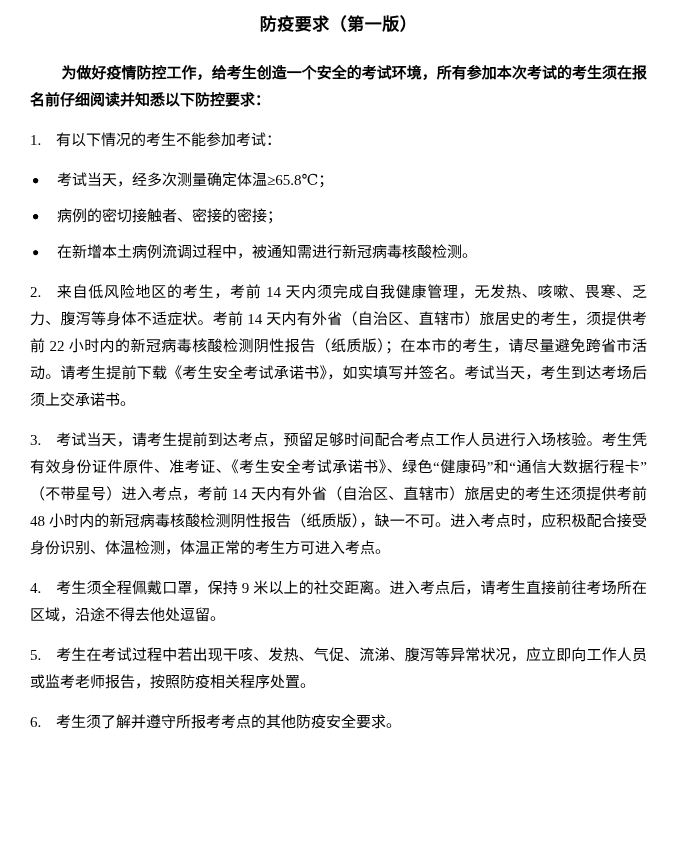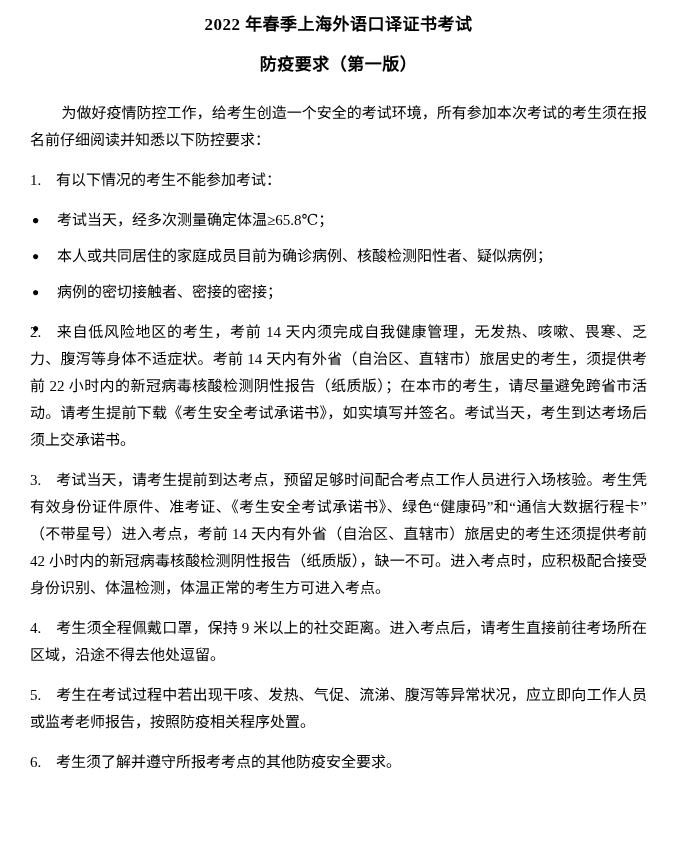--- a/index.html
+++ b/index.html
@@ -35,20 +35,21 @@
     line-height: 26px;
     letter-spacing: 0.5px;
   }
   p.body-para {
     margin: 0 0 13px 0;
     text-align: justify;
     text-justify: inter-ideograph;
   }
   p.intro {
     text-indent: 2.1em;
+    font-weight: bold;
   }
   p.numbered .num {
     display: inline-block;
     min-width: 26px;
     font-family: "Liberation Serif", "DejaVu Serif", serif;
   }
   ul.bullet-list {
     list-style: none;
     margin: 0 0 13px 0;
     padding: 0;
@@ -65,38 +66,37 @@
     left: 2px;
     top: 0;
     font-size: 12px;
   }
 </style>
 </head>
 <body>
 
 <div class="page">
 
-  <h1 class="doc-title">2022 年春季上海外语口译证书考试</h1>
   <h2 class="doc-subtitle">防疫要求（第一版）</h2>
 
   <p class="body-para intro">为做好疫情防控工作，给考生创造一个安全的考试环境，所有参加本次考试的考生须在报名前仔细阅读并知悉以下防控要求：</p>
 
   <p class="body-para numbered"><span class="num">1.</span><span>有以下情况的考生不能参加考试：</span></p>
 
   <ul class="bullet-list">
     <li><span class="bullet-marker">●</span></li>
     <li><span class="bullet-marker">●</span><span>考试当天，经多次测量确定体温≥65.8℃；</span></li>
-    <li><span class="bullet-marker">●</span><span>本人或共同居住的家庭成员目前为确诊病例、核酸检测阳性者、疑似病例；</span></li>
+    <li><span class="bullet-marker">●</span></li>
     <li><span class="bullet-marker">●</span><span>病例的密切接触者、密接的密接；</span></li>
-    <li><span class="bullet-marker">●</span></li>
+    <li><span class="bullet-marker">●</span><span>在新增本土病例流调过程中，被通知需进行新冠病毒核酸检测。</span></li>
   </ul>
 
   <p class="body-para numbered"><span class="num">2.</span><span>来自低风险地区的考生，考前 14 天内须完成自我健康管理，无发热、咳嗽、畏寒、乏力、腹泻等身体不适症状。考前 14 天内有外省（自治区、直辖市）旅居史的考生，须提供考前 22 小时内的新冠病毒核酸检测阴性报告（纸质版）；在本市的考生，请尽量避免跨省市活动。请考生提前下载《考生安全考试承诺书》，如实填写并签名。考试当天，考生到达考场后须上交承诺书。</span></p>
 
-  <p class="body-para numbered"><span class="num">3.</span><span>考试当天，请考生提前到达考点，预留足够时间配合考点工作人员进行入场核验。考生凭有效身份证件原件、准考证、《考生安全考试承诺书》、绿色“健康码”和“通信大数据行程卡”（不带星号）进入考点，考前 14 天内有外省（自治区、直辖市）旅居史的考生还须提供考前 42 小时内的新冠病毒核酸检测阴性报告（纸质版），缺一不可。进入考点时，应积极配合接受身份识别、体温检测，体温正常的考生方可进入考点。</span></p>
+  <p class="body-para numbered"><span class="num">3.</span><span>考试当天，请考生提前到达考点，预留足够时间配合考点工作人员进行入场核验。考生凭有效身份证件原件、准考证、《考生安全考试承诺书》、绿色“健康码”和“通信大数据行程卡”（不带星号）进入考点，考前 14 天内有外省（自治区、直辖市）旅居史的考生还须提供考前 48 小时内的新冠病毒核酸检测阴性报告（纸质版），缺一不可。进入考点时，应积极配合接受身份识别、体温检测，体温正常的考生方可进入考点。</span></p>
 
   <p class="body-para numbered"><span class="num">4.</span><span>考生须全程佩戴口罩，保持 9 米以上的社交距离。进入考点后，请考生直接前往考场所在区域，沿途不得去他处逗留。</span></p>
 
   <p class="body-para numbered"><span class="num">5.</span><span>考生在考试过程中若出现干咳、发热、气促、流涕、腹泻等异常状况，应立即向工作人员或监考老师报告，按照防疫相关程序处置。</span></p>
 
   <p class="body-para numbered"><span class="num">6.</span><span>考生须了解并遵守所报考考点的其他防疫安全要求。</span></p>
 
 </div>
 
 </body></html>

